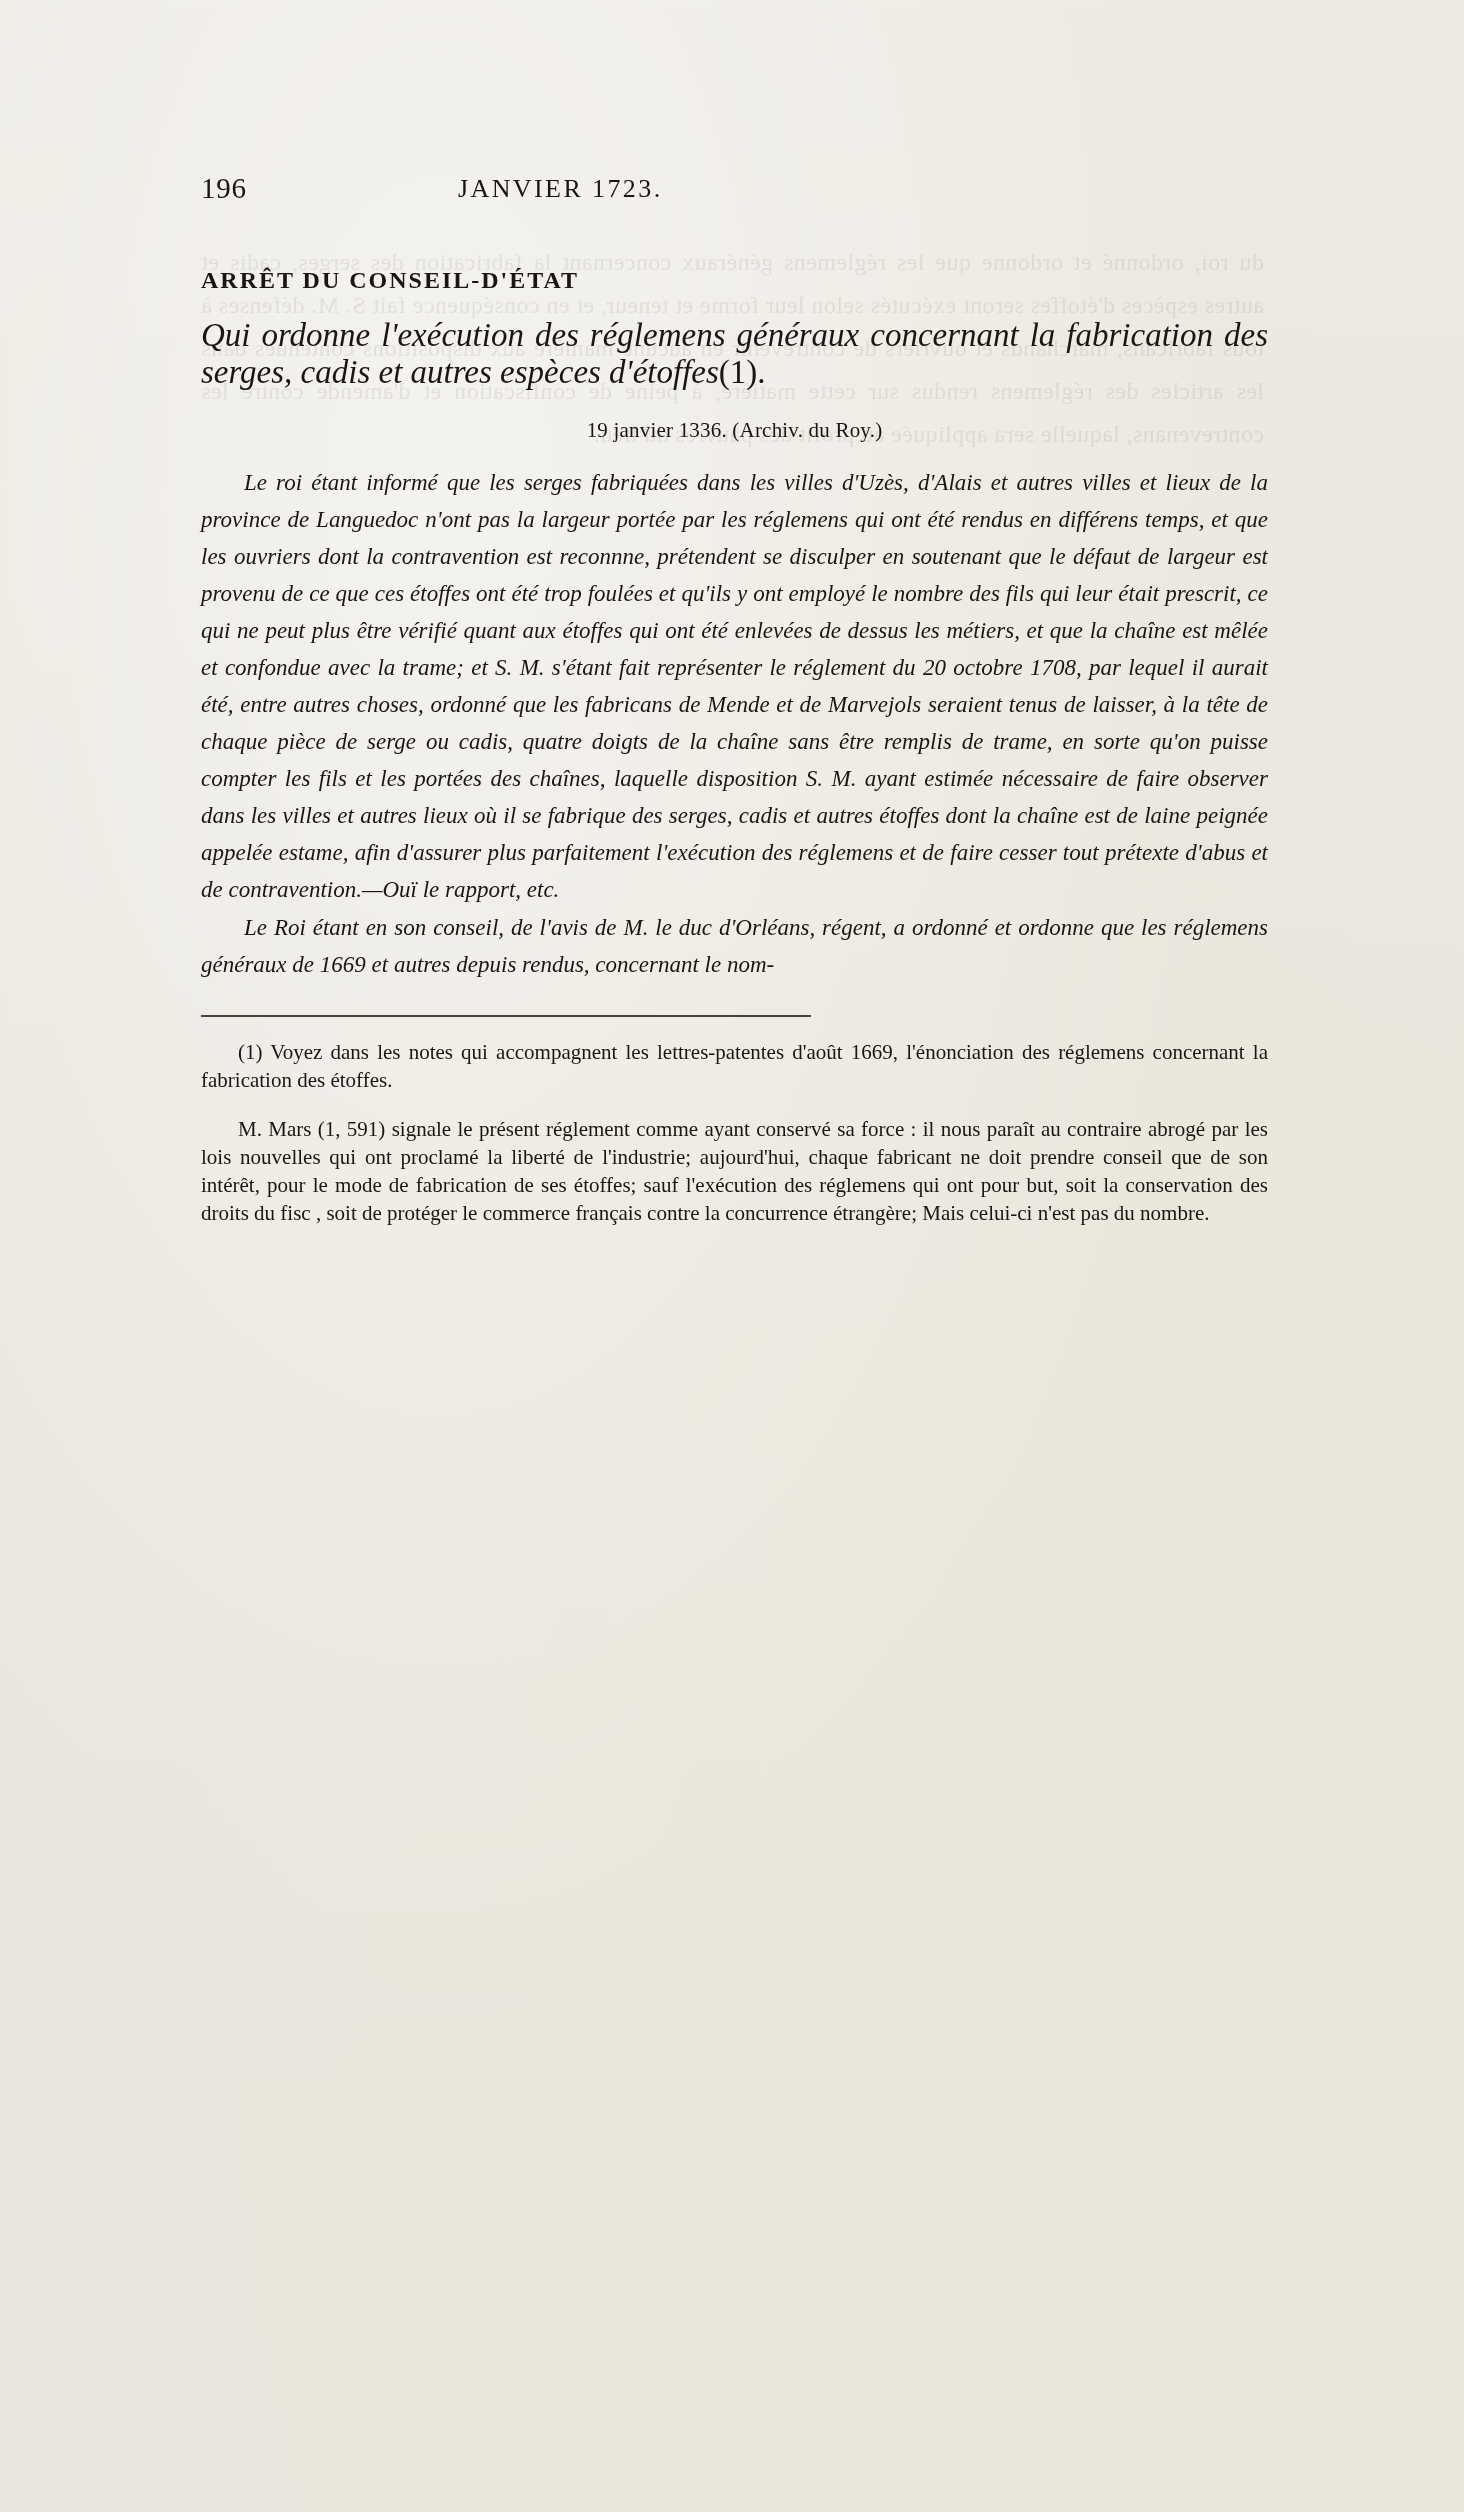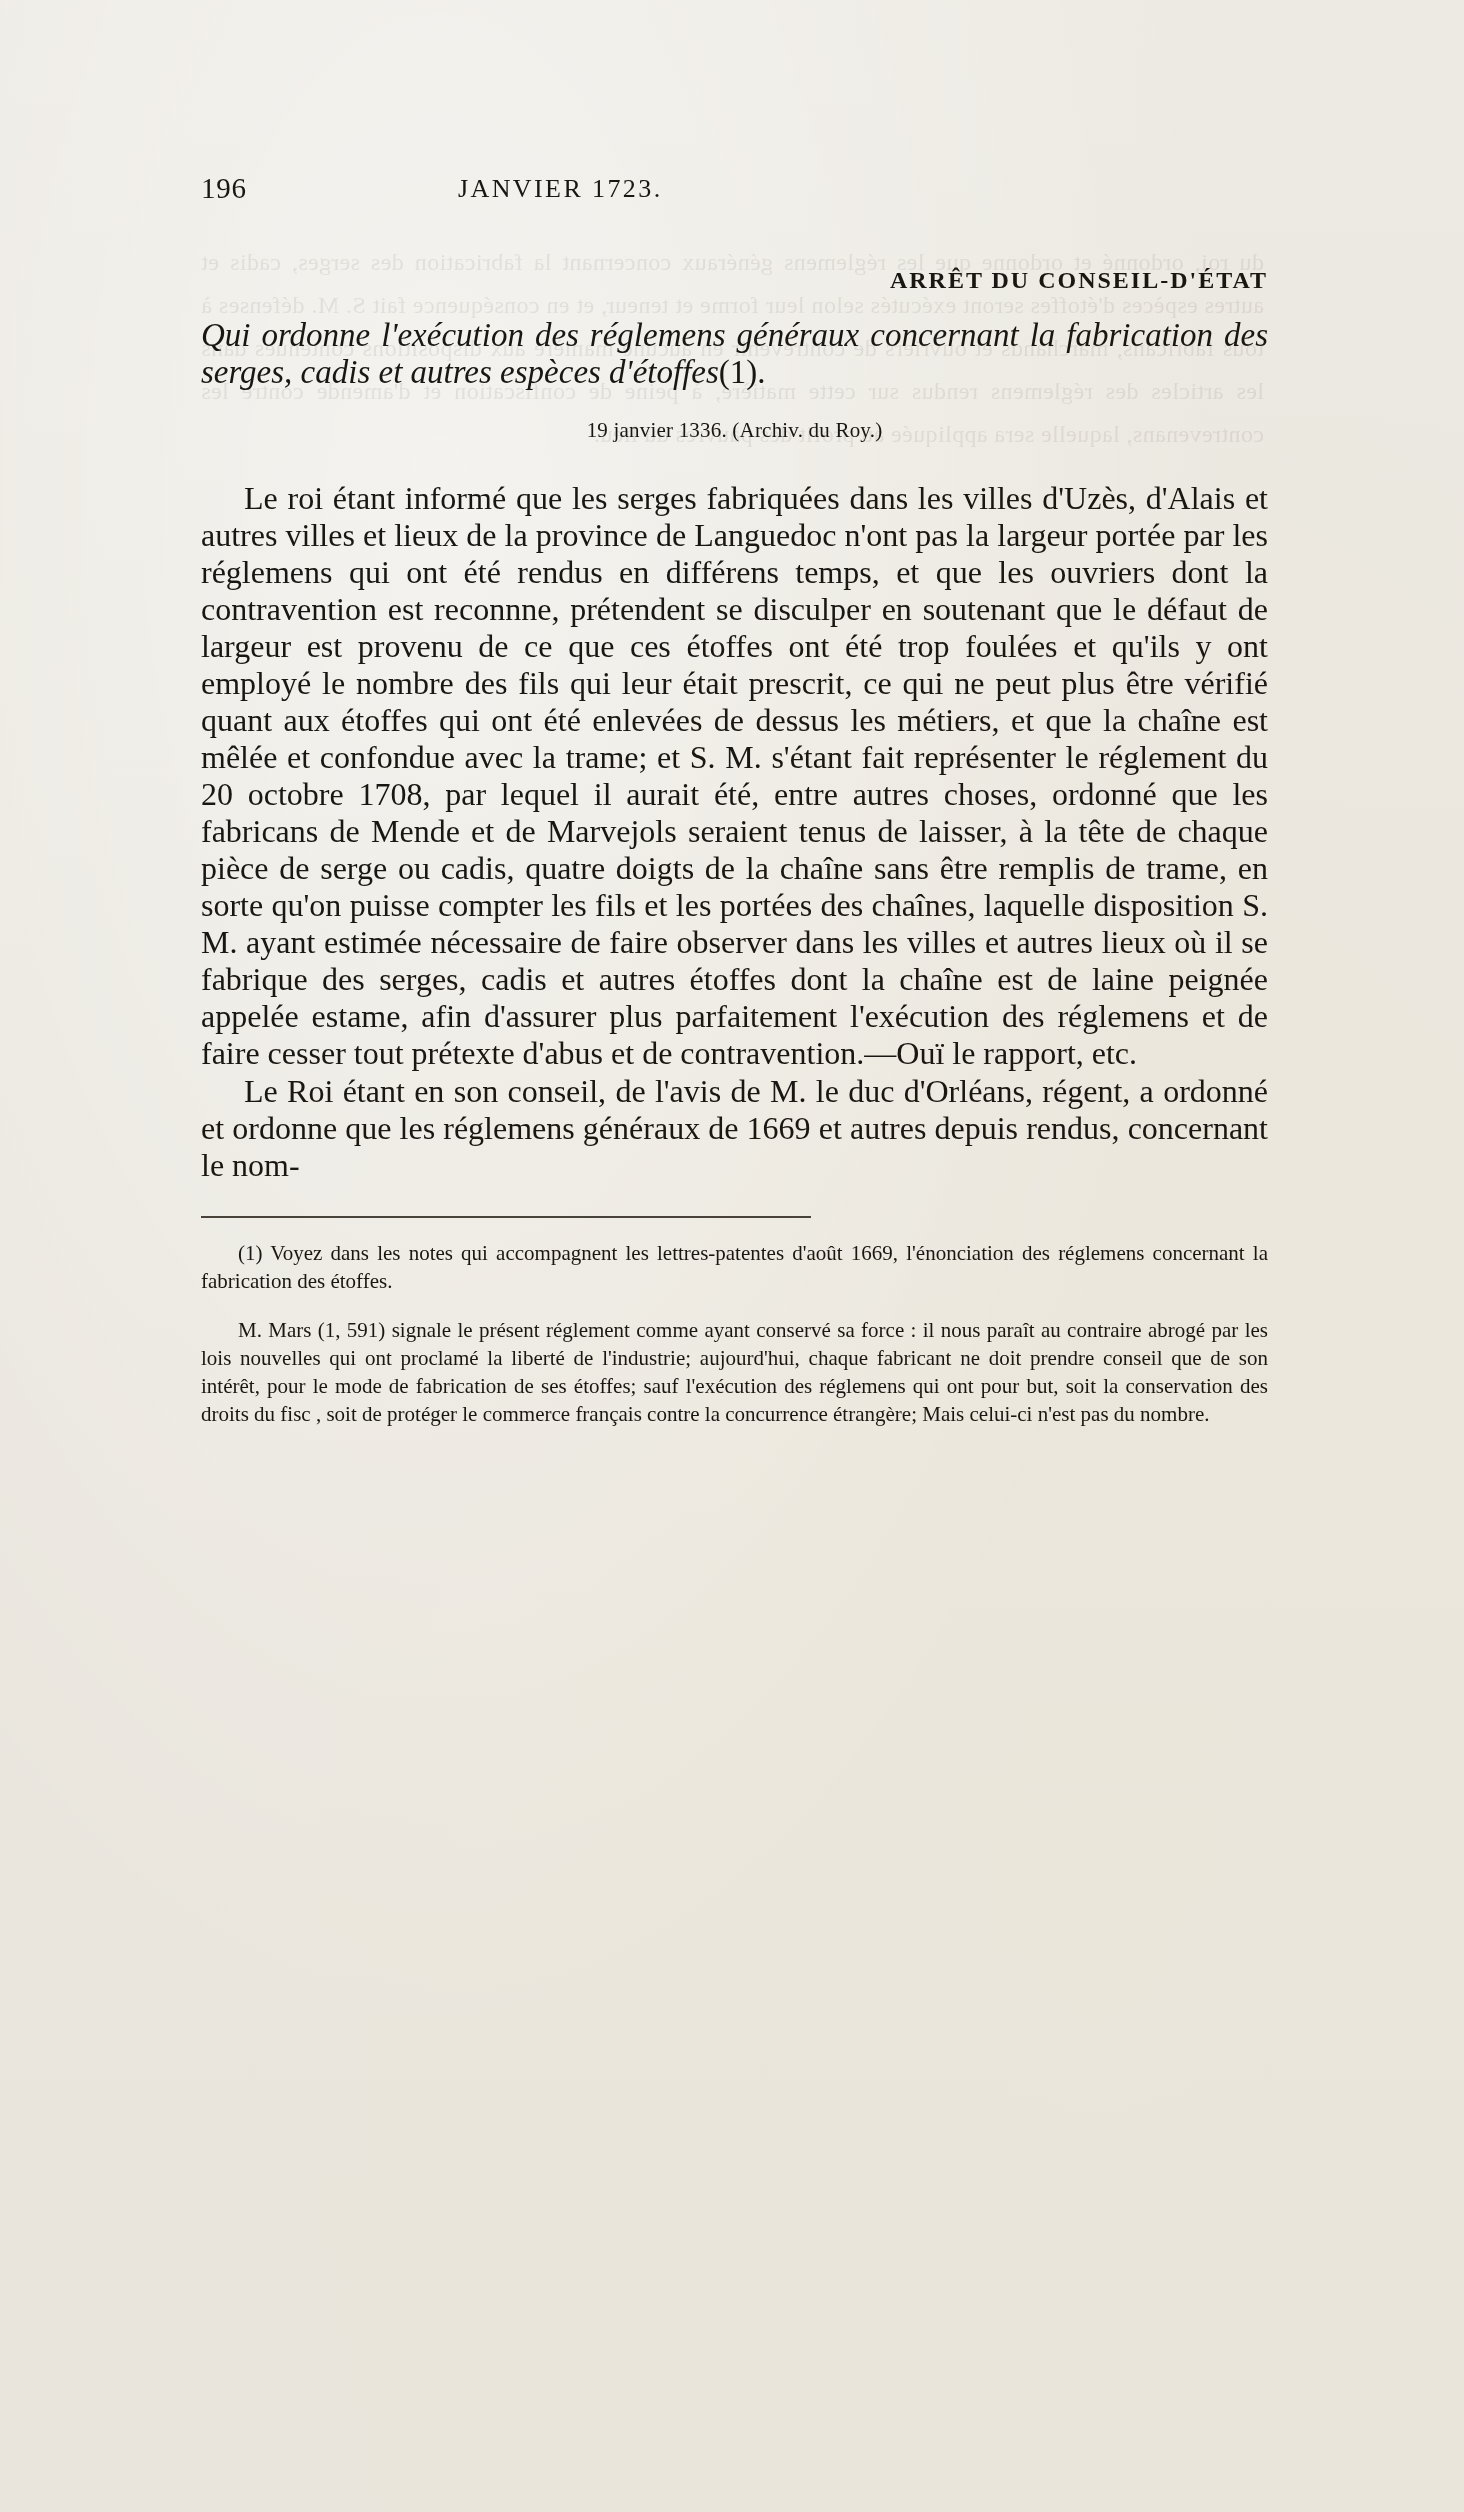--- a/index.html
+++ b/index.html
@@ -63,21 +63,21 @@
     position: absolute;
     left: 257px;
     top: 1.6px;
     font-size: 26px;
     letter-spacing: 2.4px;
     font-family: Liberation Serif, serif;
   }
 
   .doc-title {
     margin-top: 56px;
-    text-align: right;
+    text-align: left;
     font-size: 24px;
     font-weight: bold;
     letter-spacing: 2px;
   }
 
   .subtitle {
     margin-top: 22.5px;
     font-size: 33px;
     font-style: italic;
     line-height: 37px;
@@ -89,24 +89,25 @@
   }
 
   .datesource {
     margin-top: 27px;
     text-align: center;
     font-size: 21px;
     letter-spacing: 0.2px;
   }
 
   .body-text {
-    margin-top: 37px;
-    font-size: 32px;
+    margin-top: 21px;
+    font-size: 23px;
     line-height: 37px;
     text-align: justify;
+    font-style: italic;
   }
   .body-text p {
     margin: 0;
     text-indent: 43px;
   }
   .body-text p + p {
     margin-top: 1.6px;
   }
 
   .rule {

